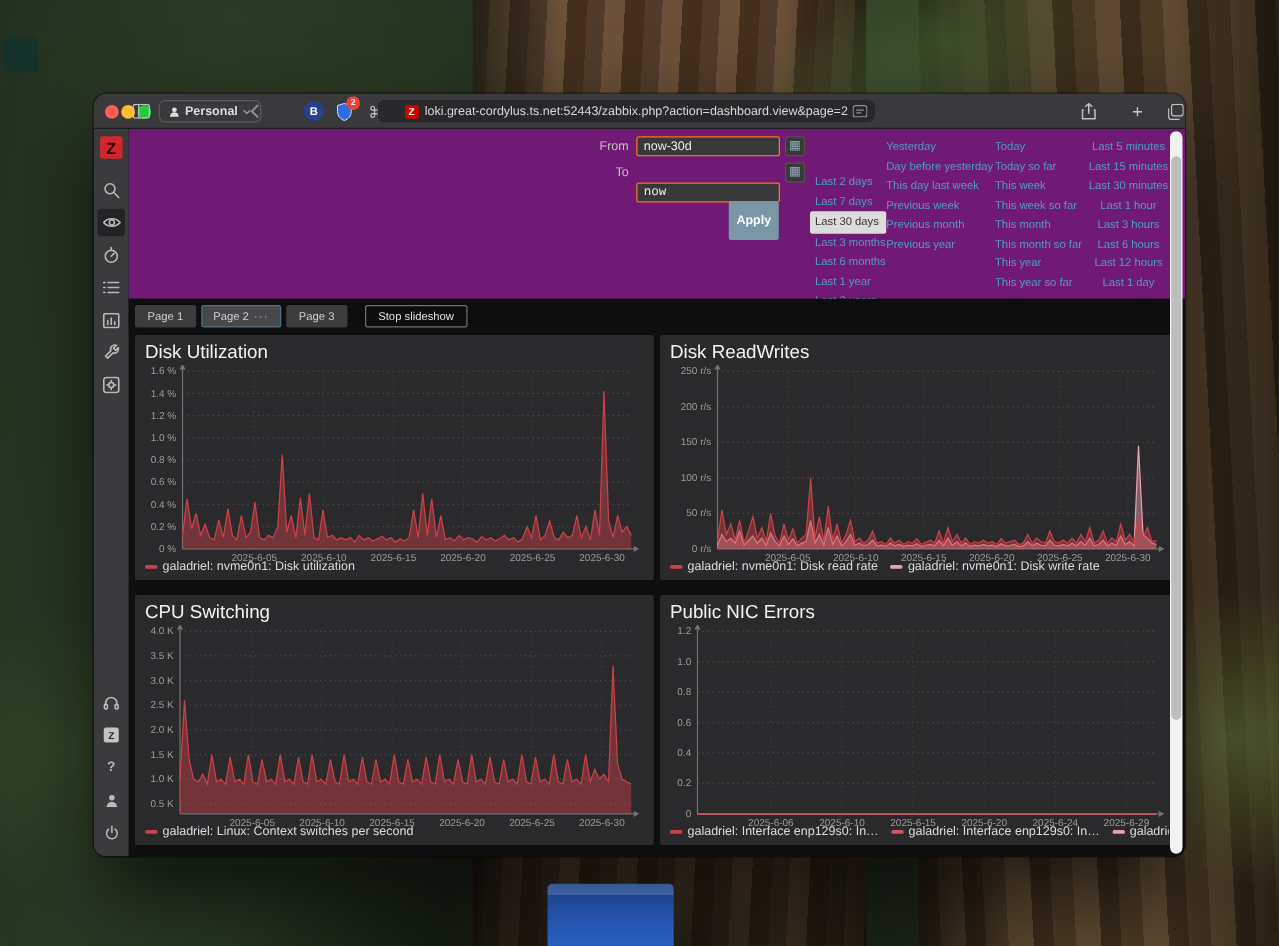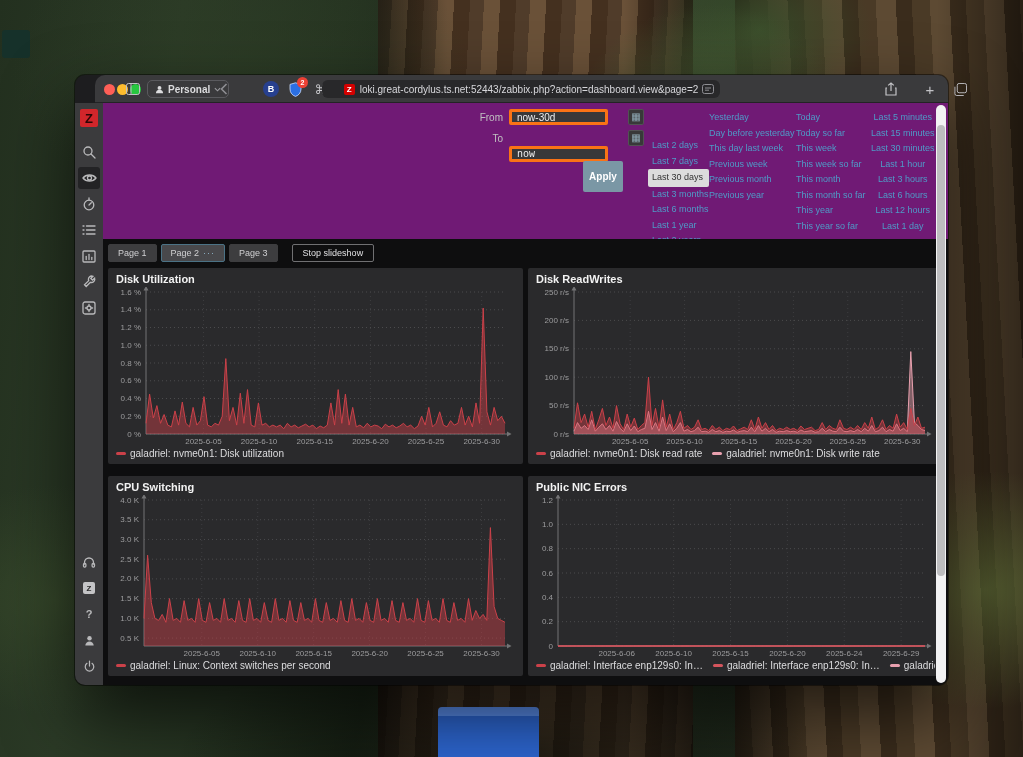--- a/index.html
+++ b/index.html
@@ -26,21 +26,21 @@
       radial-gradient(320px 210px at 240px 70px, rgba(46,62,38,.6), transparent 72%),
       radial-gradient(420px 140px at 512px 757px, rgba(10,12,8,.8), transparent 80%); }
   .wp-blue-window { position:absolute; left:438px; top:707px; width:101px; height:50px;
     background:linear-gradient(180deg,#5b8fed 0 9px,#2d66d0 9px); border-radius:4px 4px 0 0; }
   .wp-corner-square { position:absolute; left:2px; top:30px; width:28px; height:28px;
     background:#16312a; border-radius:3px; }
 
   
   .window { position:absolute; left:75px; top:75px; width:873px; height:610px;
     border-radius:10px; background:#1d1d1f;
-    box-shadow:0 30px 70px rgba(0,0,0,.65), 0 0 0 1px rgba(0,0,0,.45);padding-left:20px; }
+    box-shadow:0 30px 70px rgba(0,0,0,.65), 0 0 0 1px rgba(0,0,0,.45); }
   .toolbar { position:relative; height:28px; background:#3a3a3c;
     border-radius:10px 10px 0 0; border-bottom:1px solid #232325; }
   .tl { position:absolute; top:9px; width:11px; height:11px; border-radius:50%; }
   .tl.red { left:9px; background:#ff5f57; } .tl.yellow { left:22px; background:#febc2e; }
   .tl.green { left:35px; background:#28c840; }
   .tb-ic { position:absolute; top:6px; width:16px; height:16px; display:flex;
     align-items:center; justify-content:center; color:#c3c3c7; font-size:12px; }
   .profile-pill { position:absolute; left:52px; top:5px; height:18px; padding:0 7px;
     border:1px solid #5a5a5e; border-radius:5px; display:flex; align-items:center; gap:4px;
     color:#dcdcde; font-size:10px; font-weight:bold; }
@@ -71,22 +71,22 @@
   .nav-ic svg { stroke:#b9b9bb; fill:none; stroke-width:1.3; stroke-linecap:round; }
   .nav-spacer { flex:1; }
   .zdoc { width:12px; height:12px; background:#c4c4c6; border-radius:2px; color:#2a2a2a;
     font-size:8px; font-weight:bold; display:flex; align-items:center; justify-content:center; }
   .qmark,.pwr-txt { color:#b9b9bb; font-size:11px; font-weight:bold; }
 
   
   .zmain { flex:1; position:relative; background:#0e0e0f; }
   .filter-panel { position:absolute; top:0; left:0; right:0; height:136px; background:#701a75; }
   .f-label { position:absolute; width:40px; text-align:right; color:#c0c0c2; font-size:10px; }
-  .f-input { position:absolute; width:99px; height:16px; background:#383839;
-    border:3px solid #f97316; border-radius:2px; color:#ededee; font-size:10px;
+  .f-input { position:absolute; width:115px; height:16px; background:#383839;
+    border:1px solid #f97316; border-radius:2px; color:#ededee; font-size:10px;
     padding:0 5px; font-family:"Liberation Sans",sans-serif; }
   .cal-btn { position:absolute; width:16px; height:16px; background:#383839;
     border:1px solid #525254; border-radius:2px; color:#8fa9b5; font-size:10px; line-height:14px;
     text-align:center; }
   .apply-btn { position:absolute; left:480px; top:58px; width:40px; height:31px;
     background:#7a97a5; border:none; border-radius:2px; color:#fff; font-size:10px;
     font-weight:bold; font-family:"Liberation Sans",sans-serif; }
   .qcol { position:absolute; top:7px; }
   .qcol .qlink { color:#4f9bc8; font-size:9px; line-height:15.5px; white-space:nowrap;
     cursor:pointer; }
@@ -100,21 +100,21 @@
   .ptab.selected { background:#48484b; border-color:#4b7285; }
   .ptab .dots { color:#8fb6cc; letter-spacing:1px; margin-left:4px; }
   .stop-btn { margin-left:10px; background:transparent; border:1px solid #707072;
     color:#e0e0e2; font-size:9px; padding:3px 10px; border-radius:2px;
     font-family:"Liberation Sans",sans-serif; }
 
   .dash { position:absolute; top:163px; left:0; right:0; bottom:0; padding:2px 5px;
     display:grid; grid-template-columns:1fr 1fr; grid-template-rows:196px 200px; gap:12px 5px; }
   .widget { background:#2a2a2c; border-radius:2px; padding:5px 8px 4px; display:flex;
     flex-direction:column; overflow:hidden; }
-  .widget h3 { font-size:11px; color:#f2f2f2; font-weight:bold; margin-bottom:2px; }
+  .widget h3 { font-size:15px; color:#f2f2f2; font-weight:normal; margin-bottom:2px; }
   .chart { flex:1; position:relative; }
   .chart svg { position:absolute; inset:0; }
   .legend { display:flex; gap:10px; font-size:10px; color:#dcdcde; align-items:center;
     height:13px; white-space:nowrap; overflow:hidden; }
   .legend .sw { width:10px; height:3px; border-radius:1.5px; flex-shrink:0; margin-right:4px; }
   .legend .li { display:flex; align-items:center; }
 
   .scrollbar { position:absolute; top:2px; right:2px; bottom:2px; width:10px;
     background:#f2f2f3; border-radius:5px; }
   .scrollbar .thumb { position:absolute; left:1px; right:1px; top:20px; height:78%;

